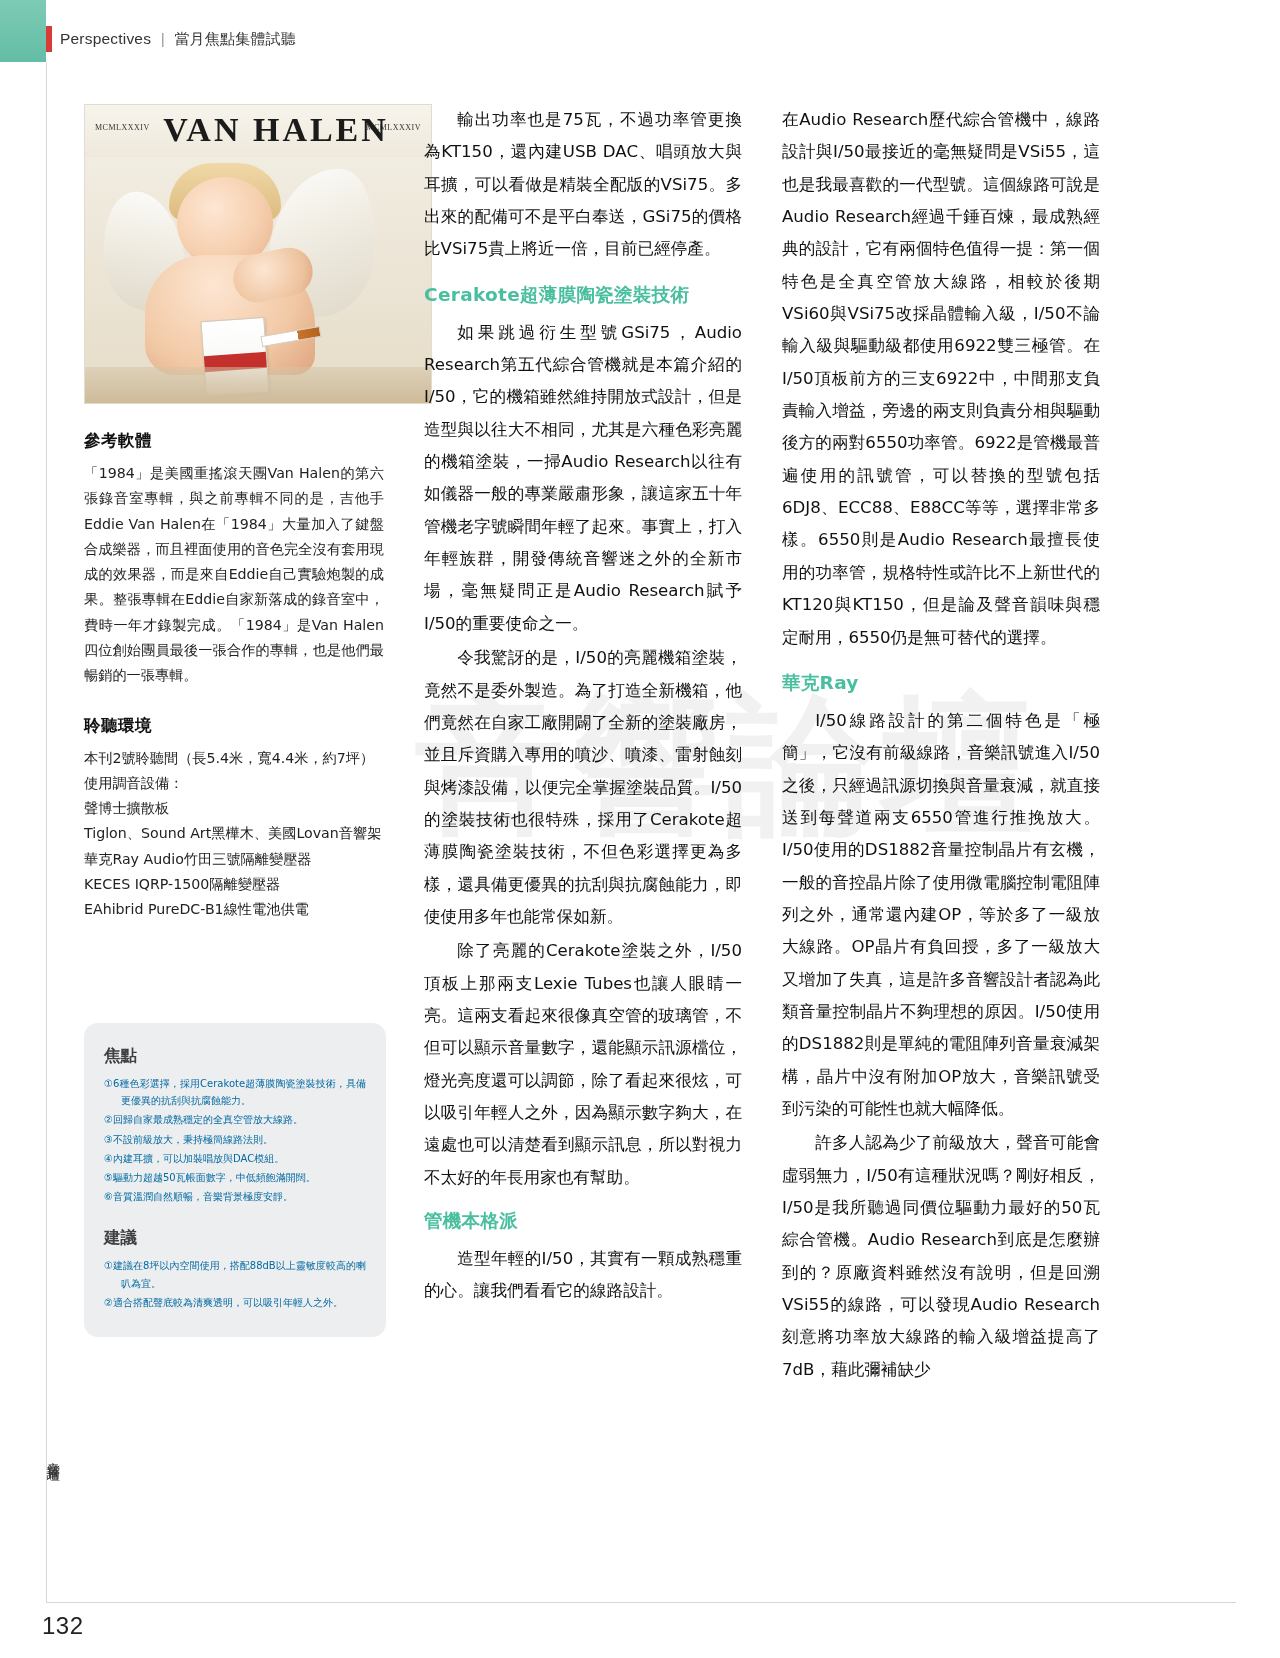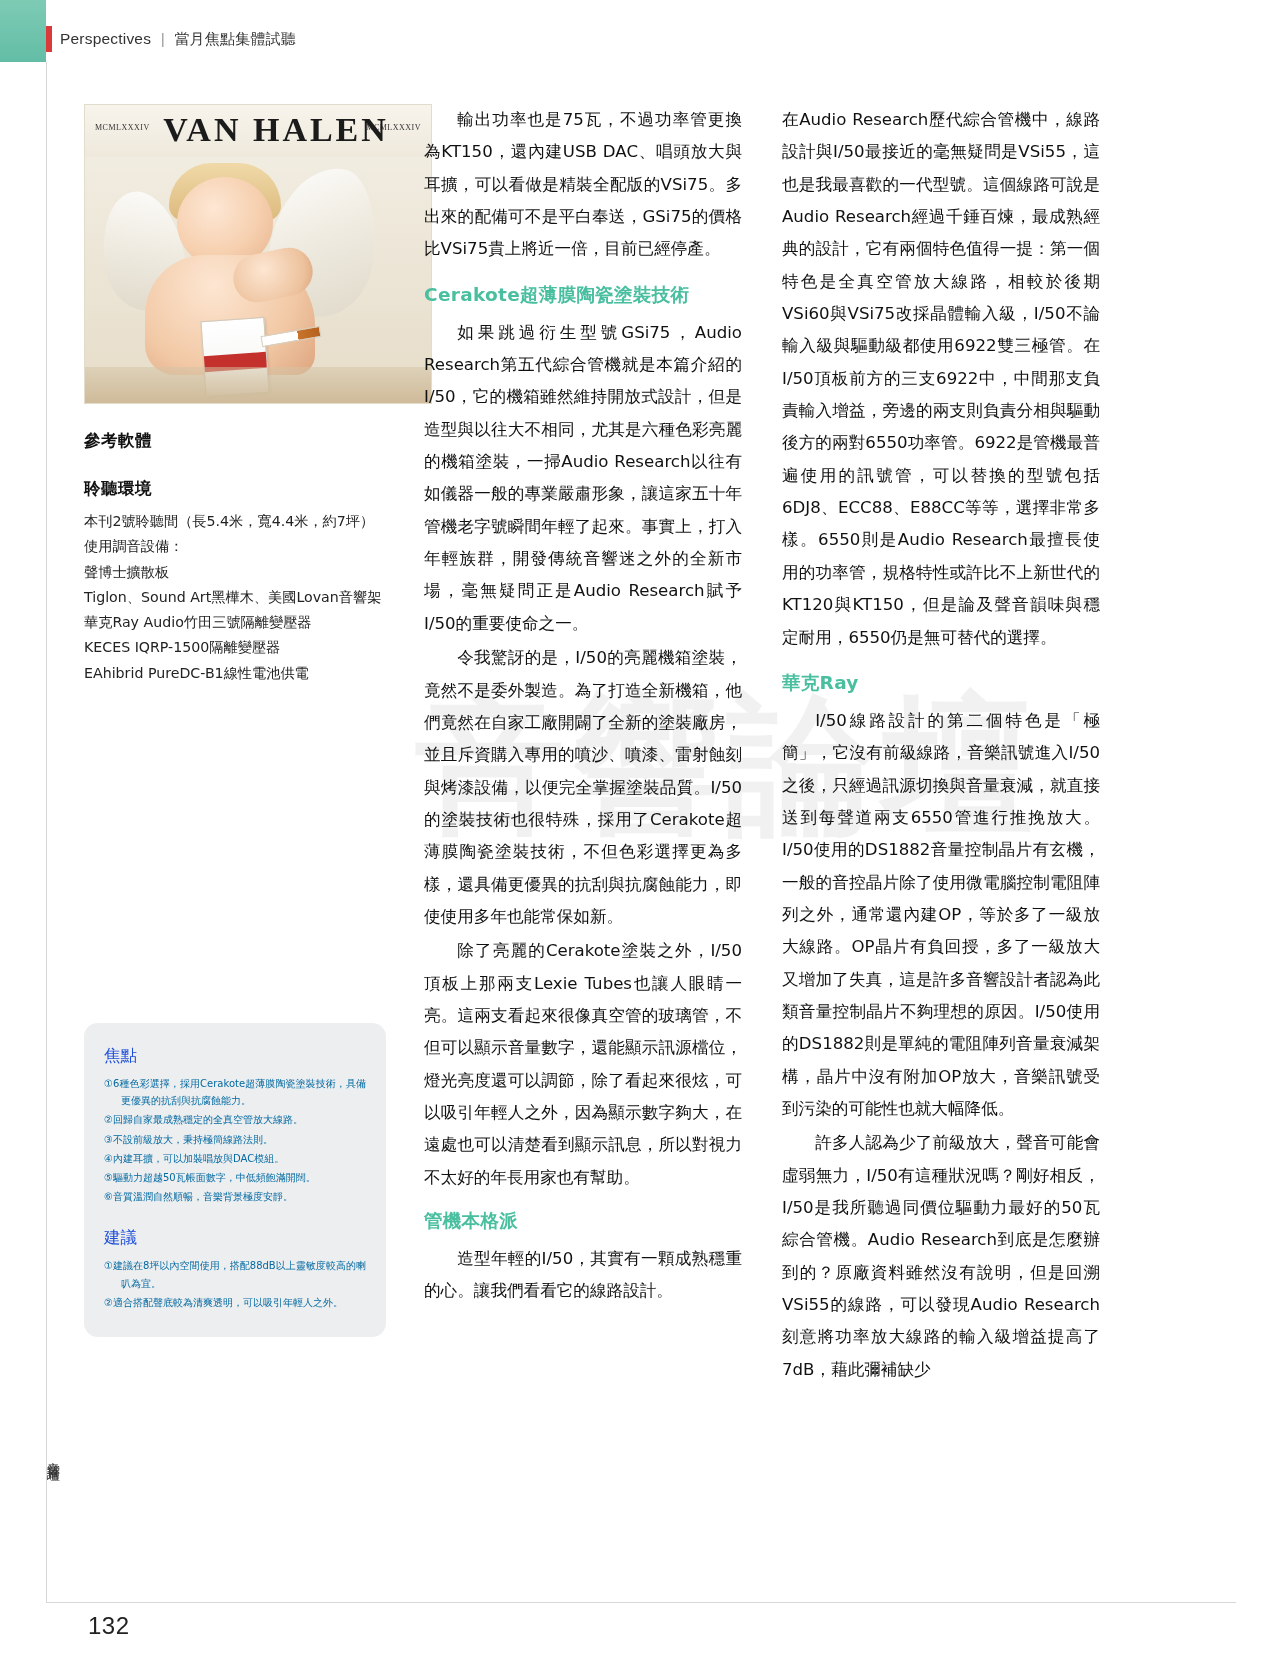--- a/index.html
+++ b/index.html
@@ -213,23 +213,23 @@
     left: 84px; top: 1023px;
     width: 302px;
     background: #eceef0;
     border-radius: 14px;
     padding: 22px 20px 24px 20px;
     box-sizing: border-box;
   }
   .info-box h3 {
     font-family: "DejaVu Sans", sans-serif;
     font-size: 16.5px;
-    font-weight: normal;
+    font-weight: bold;
     margin: 0 0 8px 0;
-    color: #1d4ed8;
+    color: #404040;
   }
   .info-box h3.second { margin-top: 22px; }
   .info-list { margin: 0; padding: 0; list-style: none; }
   .info-list li {
     font-family: "DejaVu Sans", sans-serif;
     font-size: 10px;
     line-height: 1.72;
     color: #0369a1;
     text-align: justify;
     margin-bottom: 2px;
@@ -277,21 +277,20 @@
     writing-mode: vertical-rl;
     letter-spacing: 2px;
   }
   .page-num {
     position: absolute;
     left: 42px; top: 1612px;
     font-family: "Liberation Sans", sans-serif;
     font-size: 24px;
     color: #222;
     letter-spacing: 0.5px;
-    margin-left: 46px;
   }
 </style>
 </head>
 <body>
 
 <div class="header-bar">
   <div class="header-green"></div>
   <div class="header-red"></div>
   <div class="header-text">
     <span>Perspectives</span>
@@ -319,20 +318,21 @@
       <div class="cig-stripe"></div>
     </div>
     <div class="cigarette"></div>
     <div class="album-floor"></div>
     <div class="album-mcm-l">MCMLXXXIV</div>
     <div class="album-mcm-r">MCMLXXXIV</div>
     <div class="album-title">VAN HALEN</div>
   </div>
 
   <div class="sect-title">參考軟體</div>
+  <div class="sect-body">「1984」是美國重搖滾天團Van Halen的第六張錄音室專輯，與之前專輯不同的是，吉他手Eddie Van Halen在「1984」大量加入了鍵盤合成樂器，而且裡面使用的音色完全沒有套用現成的效果器，而是來自Eddie自己實驗炮製的成果。整張專輯在Eddie自家新落成的錄音室中，費時一年才錄製完成。「1984」是Van Halen四位創始團員最後一張合作的專輯，也是他們最暢銷的一張專輯。</div>
 
   <div class="sect-title">聆聽環境</div>
   <div class="sect-body sect-body-lines">
     <div>本刊2號聆聽間（長5.4米，寬4.4米，約7坪）</div>
     <div>使用調音設備：</div>
     <div>聲博士擴散板</div>
     <div>Tiglon、Sound Art黑樺木、美國Lovan音響架</div>
     <div>華克Ray Audio竹田三號隔離變壓器</div>
     <div>KECES IQRP-1500隔離變壓器</div>
     <div>EAhibrid PureDC-B1線性電池供電</div>

